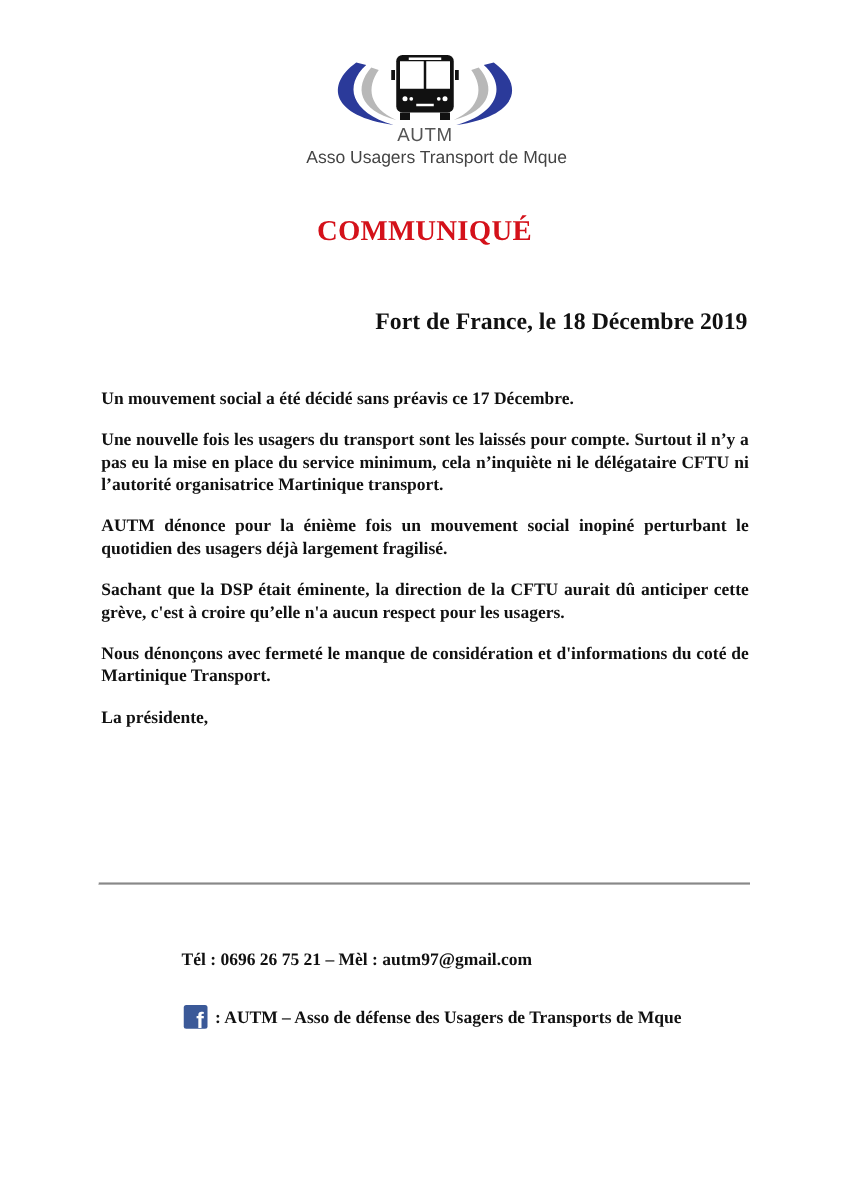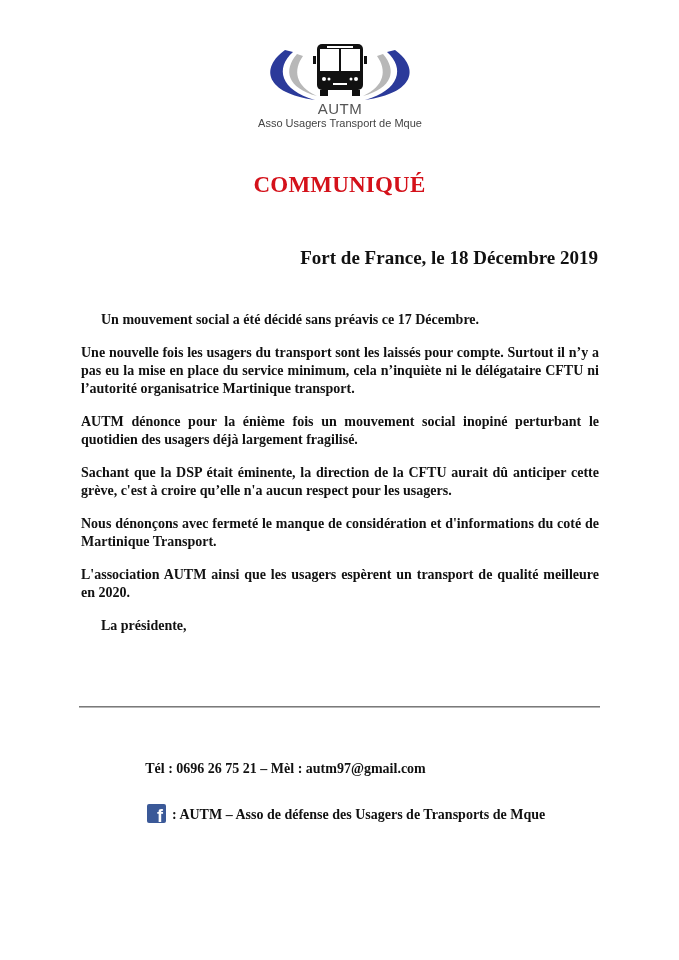--- a/index.html
+++ b/index.html
@@ -3,27 +3,27 @@
 <meta charset="utf-8">
 <style>
   html, body { margin: 0; padding: 0; background: #ffffff; }
   body { width: 679px; height: 960px; position: relative; overflow: hidden;
          font-family: "Liberation Serif", "DejaVu Serif", serif; color: #111; }
   .logo { position: absolute; left: 255px; top: 38px; width: 170px; height: 95px; }
   .logo svg { position: absolute; left: 0; top: 0; }
   .logo-acronym { position: absolute; left: 0; width: 170px; top: 62px; text-align: center;
                   font-family: "Liberation Sans", "DejaVu Sans", sans-serif; font-size: 15px; color: #555; letter-spacing: 0.5px; }
   .logo-subtitle { position: absolute; left: -10px; width: 190px; top: 79px; text-align: center;
-                   font-family: "Liberation Sans", "DejaVu Sans", sans-serif; font-size: 11px; color: #444; white-space: nowrap; }
+                   font-family: "Liberation Sans", "DejaVu Sans", sans-serif; font-size: 14px; color: #444; white-space: nowrap; }
   .title { position: absolute; left: 0; width: 679px; top: 172px; text-align: center;
            color: #d4111a; font-weight: bold; font-size: 23px; letter-spacing: 0.2px; }
   .date { position: absolute; right: 81px; top: 247px; font-weight: bold; font-size: 19px; }
   .body { position: absolute; left: 81px; top: 311px; width: 518px; font-weight: bold; font-size: 14px; line-height: 18px; }
   .body p { margin: 0 0 15px 0; text-align: justify; }
-  .body p.single { text-align: left; margin-left: 20px; }
+  .body p.single { text-align: left; }
   .rule { position: absolute; left: 79px; top: 706px; width: 521px; height: 1px; background: #7a7a7a; border-bottom: 1px solid #b5b5b5; }
   .contact { position: absolute; left: 0; width: 571px; top: 761px; text-align: center; font-weight: bold; font-size: 14px; }
   .social { position: absolute; left: 147px; top: 787px; font-weight: bold; font-size: 14px; display: flex; align-items: flex-end; }
   .fb-icon { width: 19px; height: 19px; background: #3b5998; border-radius: 2px; position: relative; margin-right: 6px; }
   .fb-icon span { position: absolute; right: 3px; bottom: -2px; color: #fff; font-family: "Liberation Sans", "DejaVu Sans", sans-serif; font-weight: bold; font-size: 18px; line-height: 18px; }
   .social-text { padding-bottom: 0; margin-top: 20px; }
 </style>
 </head>
 <body>
 
@@ -57,21 +57,20 @@
 <div class="title">COMMUNIQUÉ</div>
 
 <div class="date">Fort de France, le 18 Décembre 2019</div>
 
 <div class="body">
   <p class="single">Un mouvement social a été décidé sans préavis ce 17 Décembre.</p>
   <p>Une nouvelle fois les usagers du transport  sont les laissés pour compte. Surtout il n’y a pas  eu la mise en place du service minimum, cela n’inquiète ni le délégataire CFTU ni l’autorité organisatrice Martinique transport.</p>
   <p>AUTM dénonce pour la énième fois un mouvement social inopiné perturbant le quotidien des usagers  déjà largement fragilisé.</p>
   <p>Sachant que la DSP était éminente,  la direction de la CFTU aurait dû anticiper cette grève,  c'est à croire qu’elle n'a aucun respect pour les usagers.</p>
   <p>Nous dénonçons avec  fermeté le manque de considération  et d'informations du coté de Martinique Transport.</p>
-  <p>L'association AUTM ainsi que les usagers espèrent un transport de qualité meilleure en 2020.</p>
   <p class="single">La présidente,</p>
 </div>
 
 <div class="rule"></div>
 
 <div class="contact">Tél : 0696 26 75 21 – Mèl : autm97@gmail.com</div>
 
 <div class="social">
   <div class="fb-icon">
       <span>f</span>

